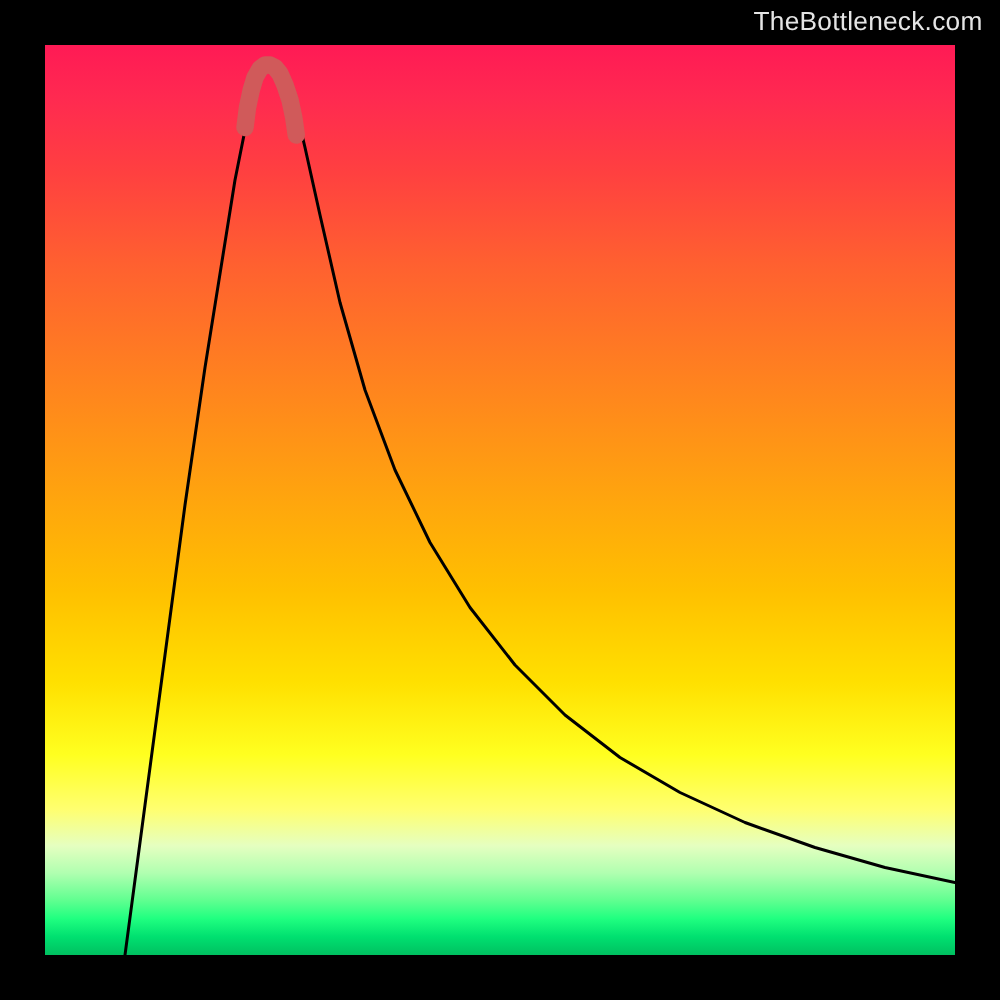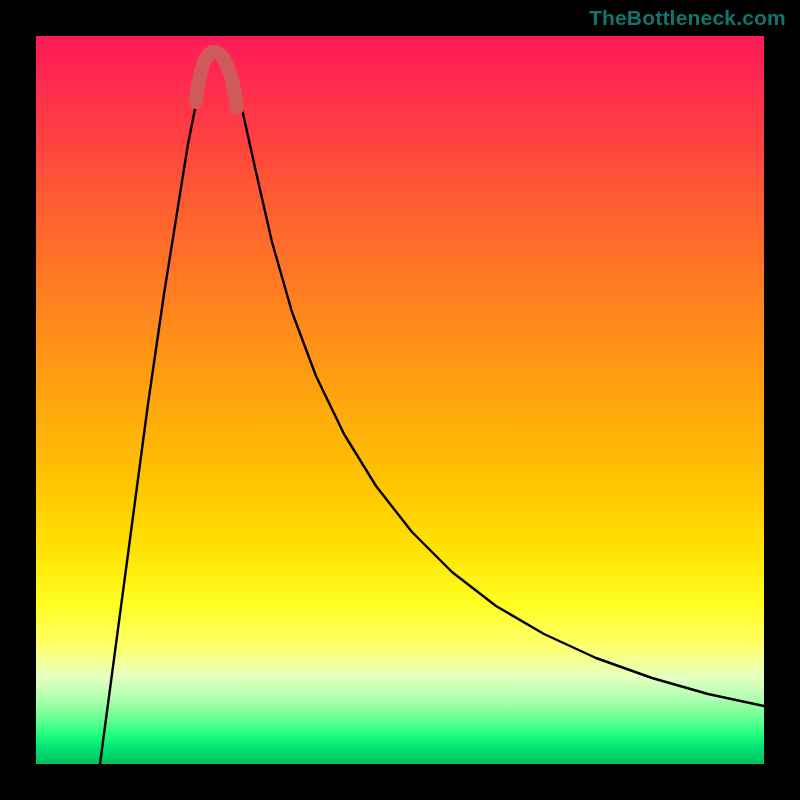--- a/index.html
+++ b/index.html
@@ -47,23 +47,23 @@
       #60ff90 94%,
       #20ff80 96%,
       #00e070 98%,
       #00c060 100%
     );
   }
   .watermark {
     position: absolute;
     top: 6px;
     right: 14px;
-    color: #0f766e;
+    color: #e5e5e5;
     font-size: 21px;
-    font-weight: 700;
+    font-weight: 400;
     letter-spacing: 0.2px;
     user-select: none;
   }
   svg.curve {
     position: absolute;
     inset: 0;
     width: 100%;
     height: 100%;
   }
 </style>

